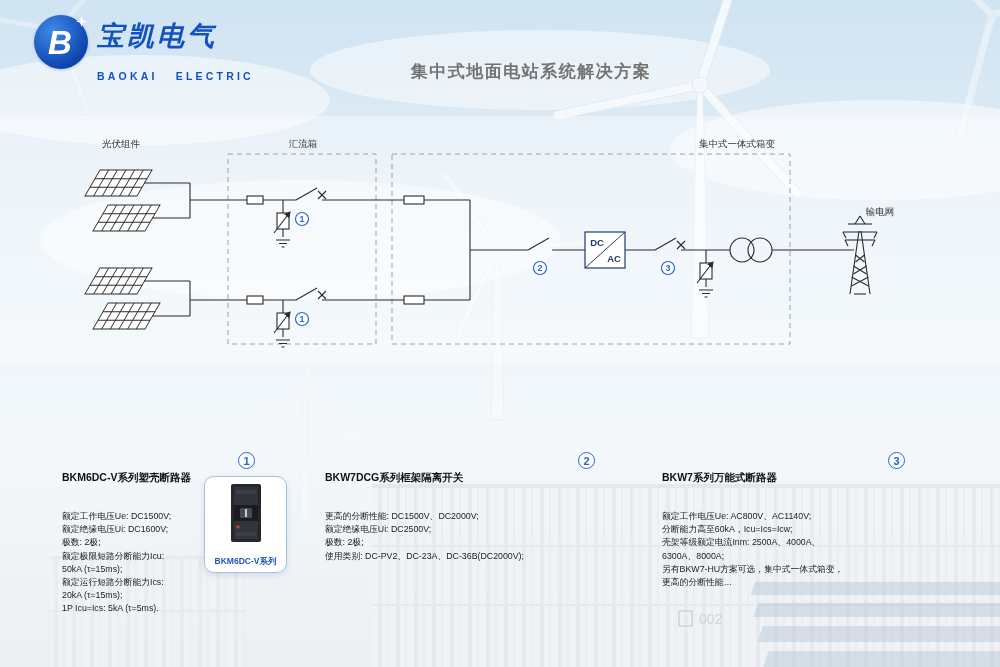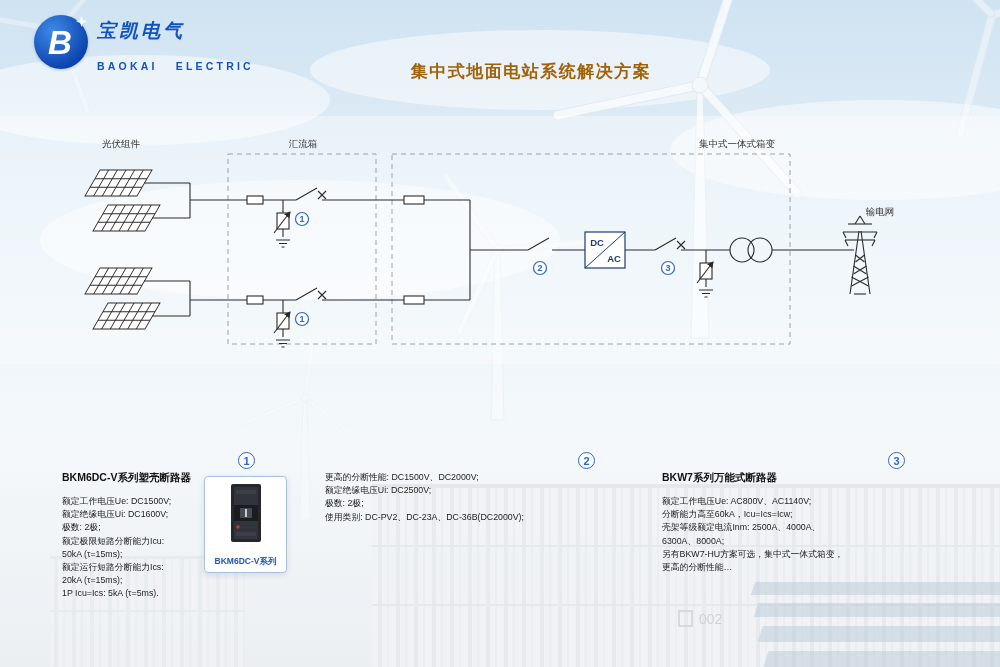--- a/index.html
+++ b/index.html
@@ -9,46 +9,46 @@
 
   
   .logo { position:absolute; left:34px; top:15px; display:flex; align-items:flex-start; gap:9px; }
   .logo-mark { position:relative; width:54px; height:54px; border-radius:50%;
     background:radial-gradient(circle at 35% 30%, #3f8ae8, #0c44ad 72%);
     display:flex; align-items:center; justify-content:center; box-shadow:0 1px 3px rgba(10,50,120,.25); }
   .logo-letter { color:#fff; font-size:33px; font-weight:bold; font-style:italic; line-height:1; transform:translateX(-1px); }
   .logo-spark { position:absolute; right:1px; top:1px; width:11px; height:11px; background:#fff;
     clip-path:polygon(50% 0,62% 38%,100% 50%,62% 62%,50% 100%,38% 62%,0 50%,38% 38%); }
   .logo-text { padding-top:3px; }
-  .logo-cn { font-size:19px; font-weight:bold; font-style:italic; color:#1252c0; letter-spacing:3px; }
+  .logo-cn { font-size:27px; font-weight:bold; font-style:italic; color:#1252c0; letter-spacing:3px; }
   .logo-en { margin-top:16px; font-size:10.5px; font-weight:bold; color:#1252c0; letter-spacing:3.2px; word-spacing:12px; }
   .title { position:absolute; top:60px; left:0; right:0; padding-left:62px; text-align:center;
-    font-size:17px; font-weight:bold; color:#a16207; letter-spacing:1.5px; }
+    font-size:17px; font-weight:bold; color:#737373; letter-spacing:1.5px; }
 
   
   .schematic { position:absolute; left:0; top:128px; width:1000px; height:235px; }
   .wire { stroke:#2a2a2a; stroke-width:1.1; fill:none; }
   .dashed { stroke:#9aa2aa; stroke-width:1; fill:none; stroke-dasharray:5 4; }
   .fuse { fill:#ffffff; stroke:#2a2a2a; stroke-width:1.1; }
   .lbl { font-size:9.5px; fill:#333; }
   .numc { stroke:#2b66c9; stroke-width:1.2; fill:#ffffff; }
   .numt { fill:#2b66c9; font-size:9px; font-weight:bold; }
   .inv { stroke:#1d3a70; stroke-width:1.2; fill:#ffffff; }
   .invt { fill:#1d3a70; font-size:9.5px; font-weight:bold; }
 
   
   .products { position:absolute; inset:0; }
   .badge { position:absolute; top:452px; width:17px; height:17px; border:1.6px solid #2b66c9; border-radius:50%;
     color:#2b66c9; font-size:11px; font-weight:bold; display:flex; align-items:center; justify-content:center;
     background:rgba(255,255,255,.6); }
   .pblock { position:absolute; top:471px; }
-  .ptitle { font-size:10.5px; font-weight:bold; color:#101010; margin-bottom:10px; white-space:nowrap; }
+  .ptitle { font-size:10.5px; font-weight:bold; color:#101010; margin-bottom:25px; white-space:nowrap; }
   .spec-line { font-size:8.8px; color:#1c1c1c; line-height:1.5; white-space:nowrap; }
   .pcard { position:absolute; top:476px; width:83px; height:97px; background:#fff; border:1px solid #a9c0e0;
-    border-radius:4px; box-shadow:0 2px 6px rgba(40,80,140,.14); display:flex; flex-direction:column;
+    border-radius:10px; box-shadow:0 2px 6px rgba(40,80,140,.14); display:flex; flex-direction:column;
     align-items:center; padding:4px 2px; }
   .pcard svg { width:70px; height:64px; }
   .pseries { margin-top:auto; font-size:8.5px; font-weight:bold; color:#1f58b8; white-space:nowrap; }
 </style>
 </head>
 <body>
 
 <div class="poster">
 
   <svg class="bg" viewBox="0 0 1000 667">
@@ -270,20 +270,21 @@
           <div class="spec-line">极数: 2极;</div>
           <div class="spec-line">额定极限短路分断能力Icu:</div>
           <div class="spec-line">50kA (τ=15ms);</div>
           <div class="spec-line">额定运行短路分断能力Ics:</div>
           <div class="spec-line">20kA (τ=15ms);</div>
           <div class="spec-line">1P Icu=Ics: 5kA (τ=5ms).</div>
         </div>
     </div>
 
     <div class="pblock" style="left:325px;width:215px">
+      <div class="ptitle">BKW7DCG系列框架隔离开关</div>
       <div class="pspecs">
 
       <div class="spec-line">更高的分断性能: DC1500V、DC2000V;</div>
           <div class="spec-line">额定绝缘电压Ui: DC2500V;</div>
           <div class="spec-line">极数: 2极;</div>
           <div class="spec-line">使用类别: DC-PV2、DC-23A、DC-36B(DC2000V);</div>
         </div>
     </div>
 
     <div class="pblock" style="left:662px;width:190px">

